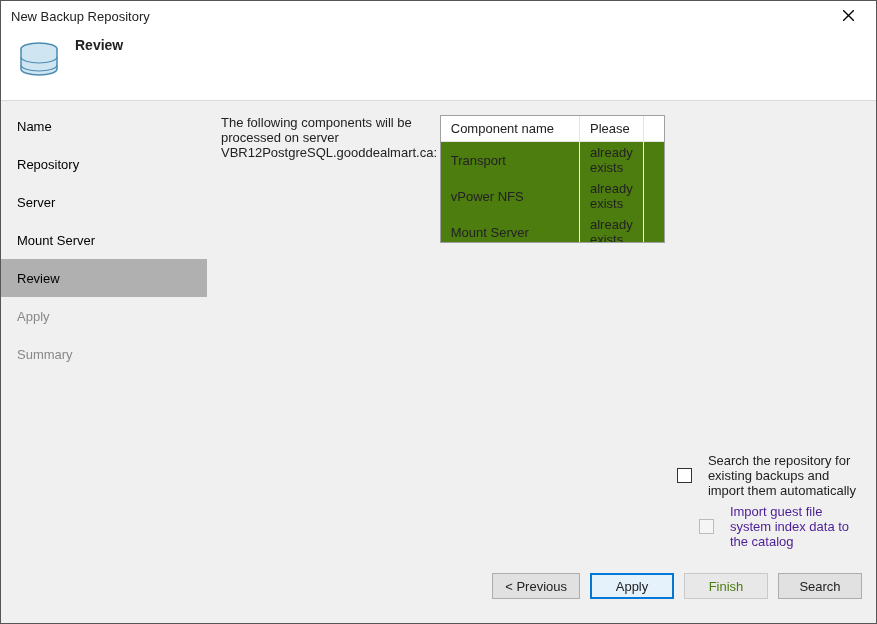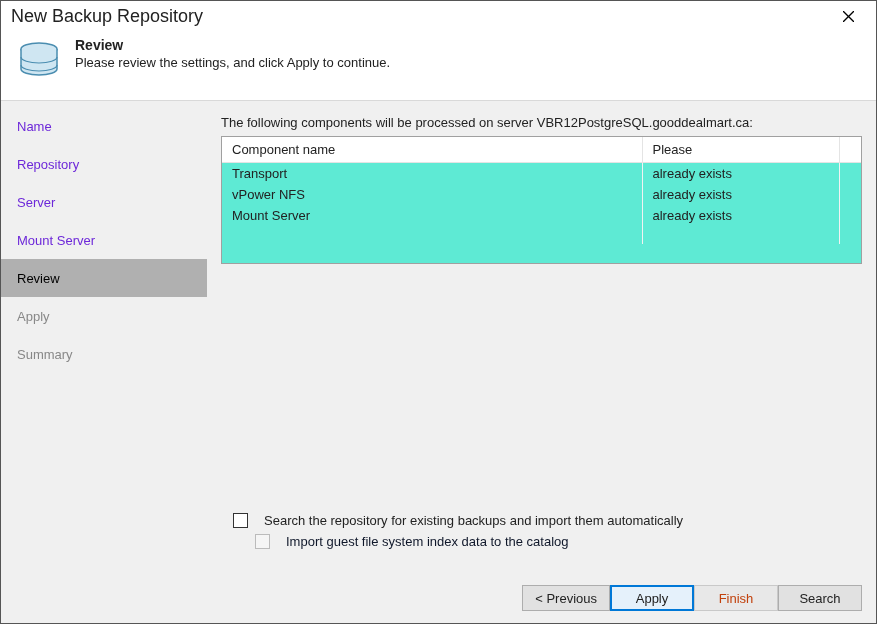--- a/index.html
+++ b/index.html
@@ -14,21 +14,21 @@
     width: 877px; height: 624px;
     border: 1px solid #555;
     display: flex; flex-direction: column;
     background: #fff;
     position: relative;
   }
   .titlebar {
     height: 30px;
     display: flex; align-items: center;
     padding: 0 8px 0 10px;
-    font-size: 18px;
+    font-size: 13px;
   }
   .titlebar .title { flex: 1; }
   .titlebar .close {
     width: 40px; height: 28px;
     display: flex; align-items: center; justify-content: center;
     cursor: pointer;
   }
   .titlebar .close svg { width: 11px; height: 11px; }
   .header {
     display: flex; align-items: flex-start;
@@ -47,35 +47,35 @@
   }
   .sidebar {
     width: 206px;
     flex-shrink: 0;
     padding-top: 6px;
   }
   .sidebar .step {
     height: 38px;
     display: flex; align-items: center;
     padding-left: 16px;
-    color: #6d28d9;
+    color: #000000;
     cursor: pointer;
   }
   .sidebar .step.active { background: #b0b0b0; color: #000; }
   .sidebar .step.inactive { color: #888; }
   .main {
     flex: 1;
     padding: 14px 14px 0 14px;
-    display: flex; flex-direction: column;
+    display: flex; flex-direction: row;
     min-height: 0;
   }
   .main .intro { margin-bottom: 6px; }
   .grid {
     border: 1px solid #a0a0a0;
-    background: #5eead4;
+    background: #4d7c0f;
     height: 128px;
     overflow: hidden;
   }
   .grid table { width: 100%; border-collapse: collapse; }
   .grid th {
     text-align: left;
     font-weight: normal;
     padding: 5px 10px;
     border-right: 1px solid #e4e4e4;
     border-bottom: 1px solid #e4e4e4;
@@ -96,41 +96,42 @@
     display: flex; align-items: center;
     gap: 16px;
     margin-bottom: 6px;
   }
   .chk-box {
     width: 15px; height: 15px;
     border: 1px solid #333;
     background: #fff;
     flex-shrink: 0;
   }
-  .chk-row.disabled { color: #0f172a; margin-left: 22px;}
+  .chk-row.disabled { color: #4c1d95; margin-left: 22px;}
   .chk-row.disabled .chk-box { border-color: #bbb; background: #f5f5f5; }
   .footer {
     height: 50px;
     background: #f0f0f0;
-    display: flex; align-items: center;
+    display: flex; align-items: flex-start;
     justify-content: flex-end;
     padding: 0 14px;
+    gap: 10px;
   }
   .btn {
     min-width: 84px;
     height: 26px;
     border: 1px solid #adadad;
     background: #e1e1e1;
     display: inline-flex; align-items: center; justify-content: center;
     font-size: 13px;
     cursor: pointer;
     padding: 0 12px;
   }
   .btn.primary { border: 2px solid #0078d7; background: #e5f1fb; }
-  .btn.disabled { color: #c2410c; border-color: #c9c9c9; background: #e8e8e8; cursor: default; }
+  .btn.disabled { color: #4d7c0f; border-color: #c9c9c9; background: #e8e8e8; cursor: default; }
 </style>
 </head>
 <body>
 
 <div class="window">
 
   <div class="titlebar">
     <span class="title">New Backup Repository</span>
     <div class="close">
       <span>
@@ -146,21 +147,20 @@
     <div class="db-icon">
       <svg viewBox="0 0 44 44" width="44" height="44">
         <ellipse cx="22" cy="10" rx="18" ry="6" fill="#cfe6f2" stroke="#4a8db0" stroke-width="1.5"></ellipse>
         <path d="M4 10 v20 a18 6 0 0 0 36 0 v-20" fill="#cfe6f2" stroke="#4a8db0" stroke-width="1.5"></path>
         <path d="M4 18 a18 6 0 0 0 36 0" fill="none" stroke="#4a8db0" stroke-width="1.2"></path>
         <path d="M4 26 a18 6 0 0 0 36 0" fill="none" stroke="#4a8db0" stroke-width="1.2"></path>
       </svg>
     </div>
     <div class="htext">
       <b>Review</b>
-      <div class="subtitle">Please review the settings, and click Apply to continue.</div>
     </div>
   </div>
 
   <div class="body">
 
     <div class="sidebar">
       <div class="step">
         <span>Name</span>
       </div>
       <div class="step">

